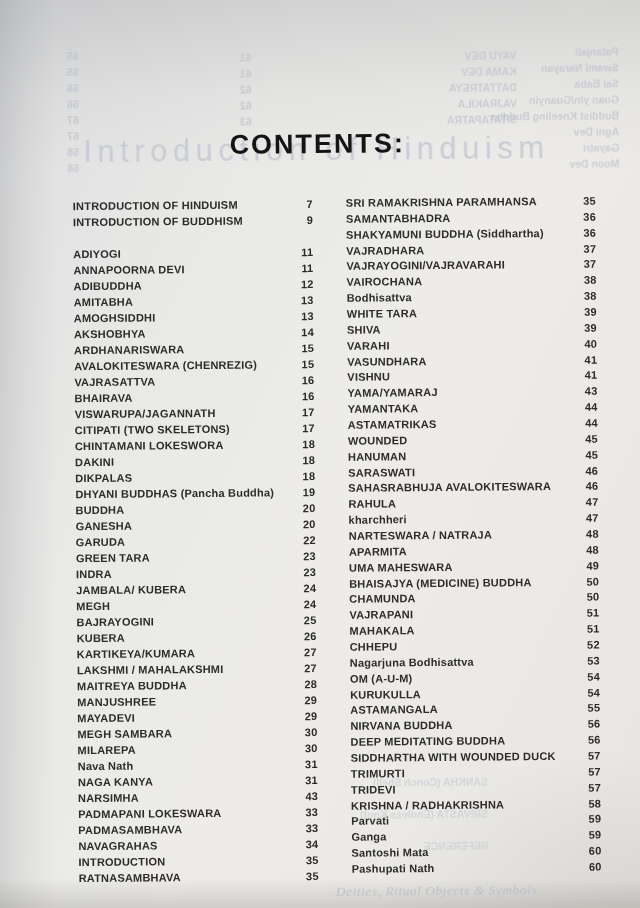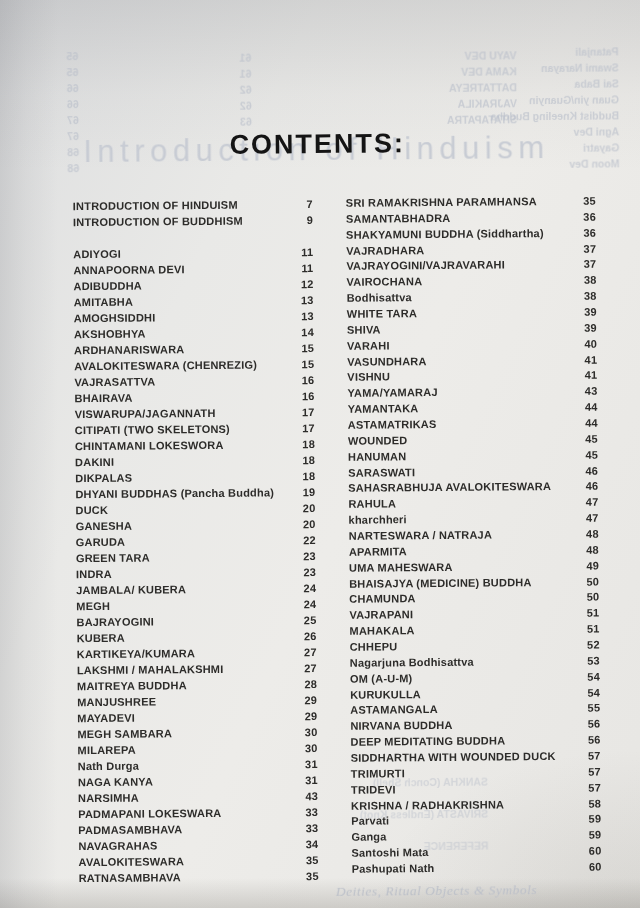--- a/index.html
+++ b/index.html
@@ -188,21 +188,21 @@
         </div>
         <div class="toc-row">
           <span>DIKPALAS</span>
           <span>18</span>
         </div>
         <div class="toc-row">
           <span>DHYANI BUDDHAS (Pancha Buddha)</span>
           <span>19</span>
         </div>
         <div class="toc-row">
-          <span>DUCK</span>
+          <span>BUDDHA</span>
           <span>20</span>
         </div>
         <div class="toc-row">
           <span>GANESHA</span>
           <span>20</span>
         </div>
         <div class="toc-row">
           <span>GARUDA</span>
           <span>22</span>
         </div>
@@ -252,21 +252,21 @@
         </div>
         <div class="toc-row">
           <span>MEGH SAMBARA</span>
           <span>30</span>
         </div>
         <div class="toc-row">
           <span>MILAREPA</span>
           <span>30</span>
         </div>
         <div class="toc-row">
-          <span>Nath Durga</span>
+          <span>Nava Nath</span>
           <span>31</span>
         </div>
         <div class="toc-row">
           <span>NAGA KANYA</span>
           <span>31</span>
         </div>
         <div class="toc-row">
           <span>NARSIMHA</span>
           <span>43</span>
         </div>
@@ -276,21 +276,21 @@
         </div>
         <div class="toc-row">
           <span>PADMASAMBHAVA</span>
           <span>33</span>
         </div>
         <div class="toc-row">
           <span>NAVAGRAHAS</span>
           <span>34</span>
         </div>
         <div class="toc-row">
-          <span>AVALOKITESWARA</span>
+          <span>INTRODUCTION</span>
           <span>35</span>
         </div>
         <div class="toc-row">
           <span>RATNASAMBHAVA</span>
           <span>35</span>
         </div>
       </div>
     <div class="toc-col col-right">
         <div class="toc-row">
           <span>SRI RAMAKRISHNA PARAMHANSA</span>

